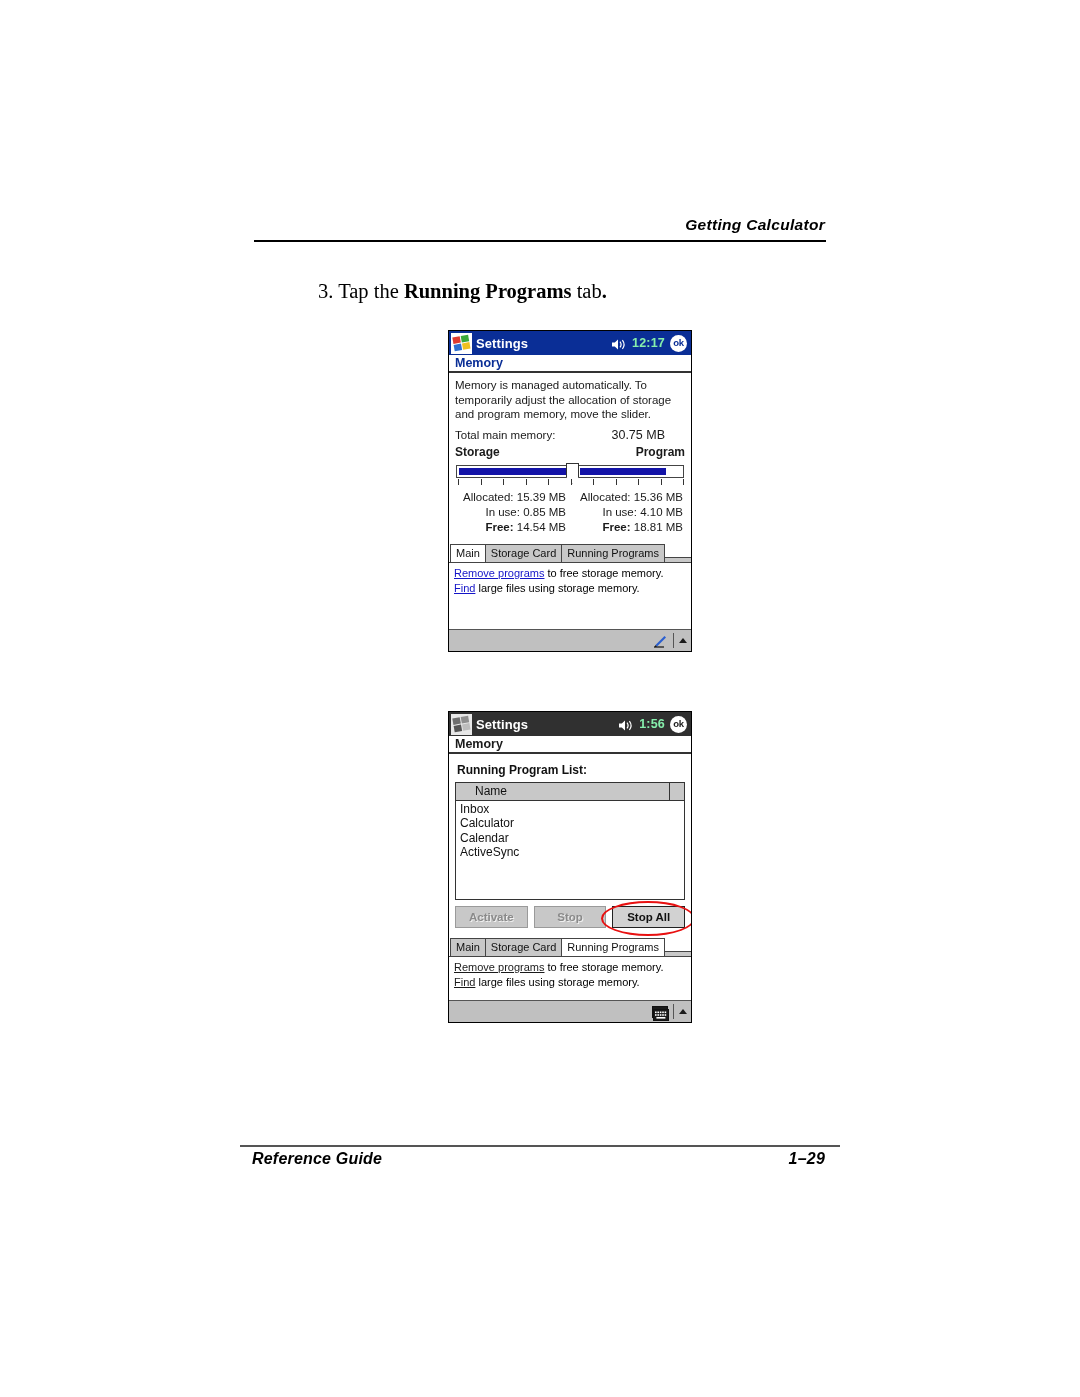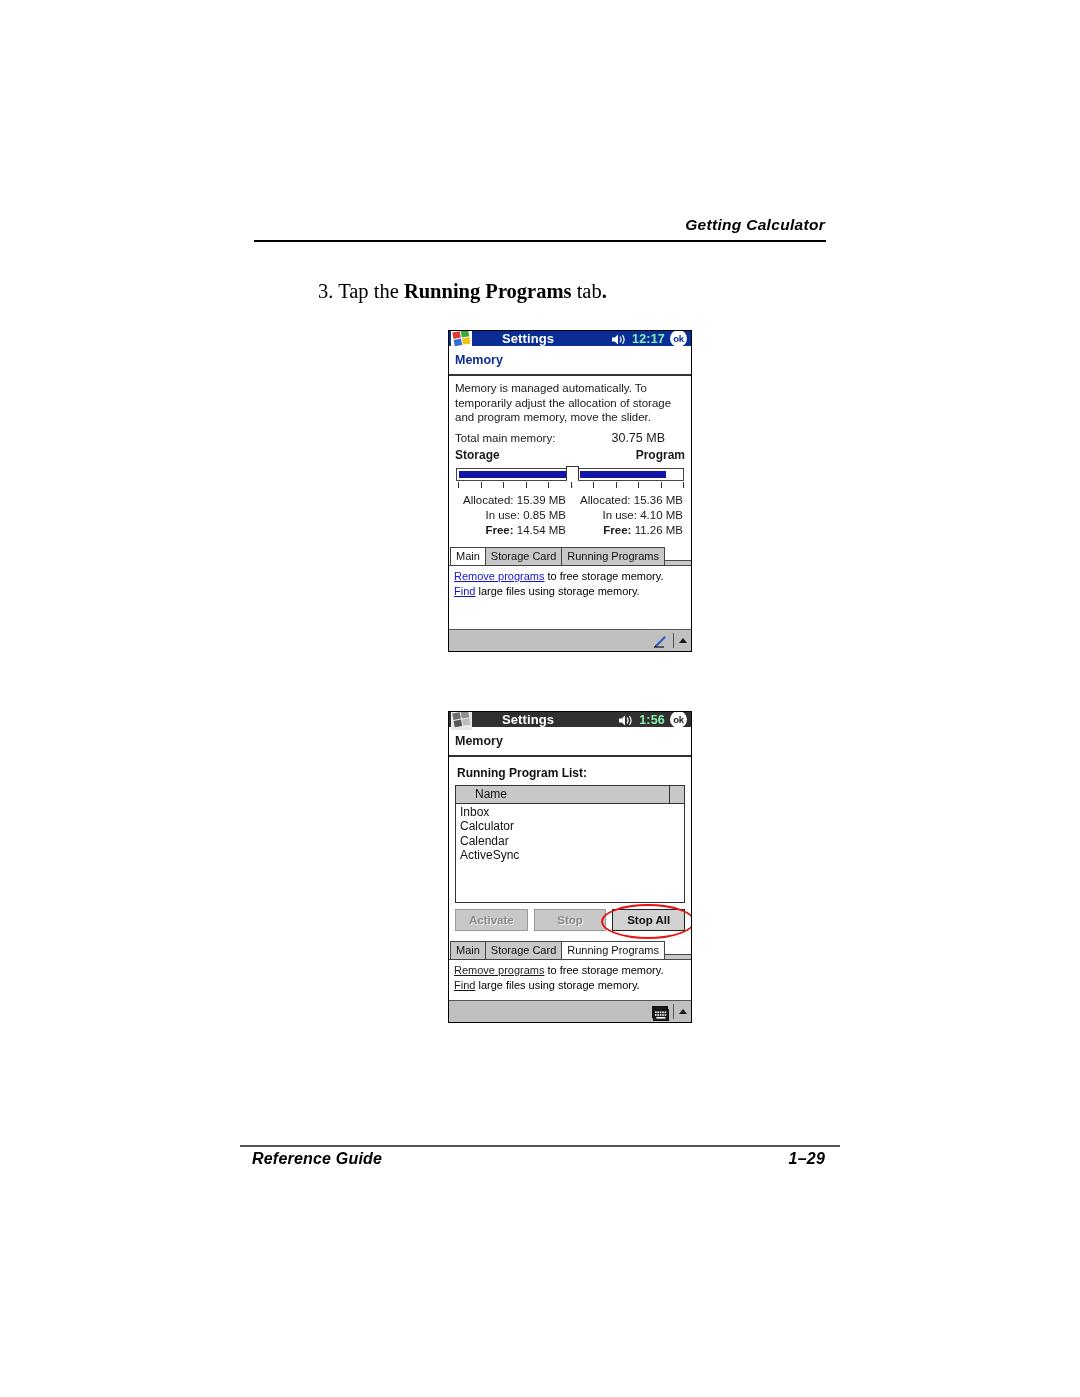--- a/index.html
+++ b/index.html
@@ -102,26 +102,25 @@
   }
   #pda2 {
     left: 448px;
     top: 711px;
     width: 244px;
     height: 312px;
   }
 
   
   .titlebar {
-    height: 15px;
+    height: 24px;
     display: flex;
     align-items: center;
     padding: 0 4px 0 0;
     box-sizing: border-box;
-    gap: 26px;
   }
   .titlebar.color { background: #0a2e96; }
   .titlebar.gray  { background: #303030; }
 
   .winflag {
     width: 21px; height: 21px;
     margin: 0 4px 0 2px;
     flex: 0 0 auto;
     position: relative;
     display: block;
@@ -160,21 +159,21 @@
     display: flex;
     align-items: center;
     justify-content: center;
     line-height: 1;
     letter-spacing: -0.3px;
   }
   .titlebar.gray .okbtn { color: #222; }
 
   
   .apphdr {
-    height: 30px;
+    height: 18px;
     display: flex;
     align-items: center;
     padding-left: 6px;
     font-size: 12.5px;
     font-weight: bold;
     border-bottom: 2px solid #333;
     box-sizing: border-box;
     background: #ffffff;
   }
   .apphdr.blue { color: #0a2e96; }
@@ -507,21 +506,21 @@
 
       <div class="memcols">
         <div class="memcol left">
           <div class="r"><span class="k">Allocated:</span> <span>15.39 MB</span></div>
           <div class="r"><span class="k">In use:</span> <span>0.85 MB</span></div>
           <div class="r"><span class="k b">Free:</span> <span>14.54 MB</span></div>
         </div>
         <div class="memcol right">
           <div class="r"><span class="k">Allocated:</span> <span>15.36 MB</span></div>
           <div class="r"><span class="k">In use:</span> <span>4.10 MB</span></div>
-          <div class="r"><span class="k b">Free:</span> <span>11.26 MB</span></div>
+          <div class="r"><span class="k b">Free:</span> <span>18.81 MB</span></div>
         </div>
       </div>
     </div>
 
     <div class="tabs" style="margin-top:9px;">
       <div class="tab active">Main</div>
       <div class="tab">Storage Card</div>
       <div class="tab">Running Programs</div>
       <div class="tab filler"></div>
     </div>

